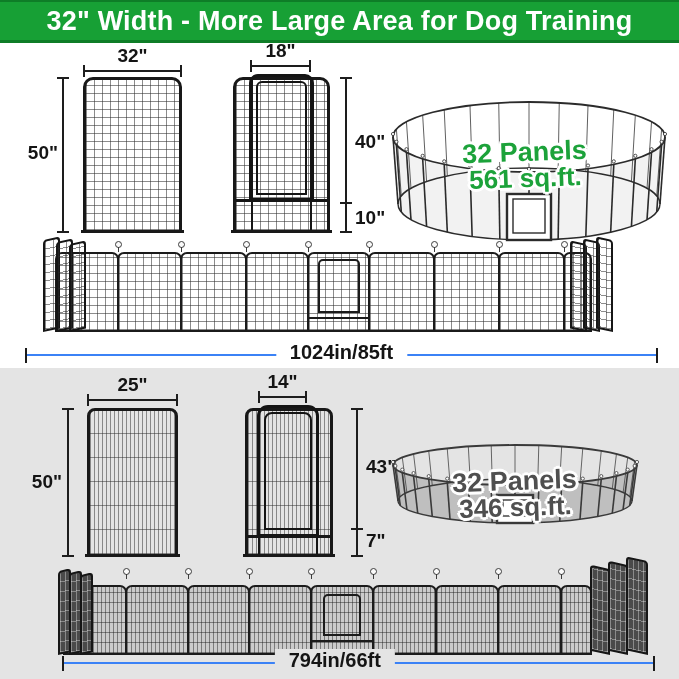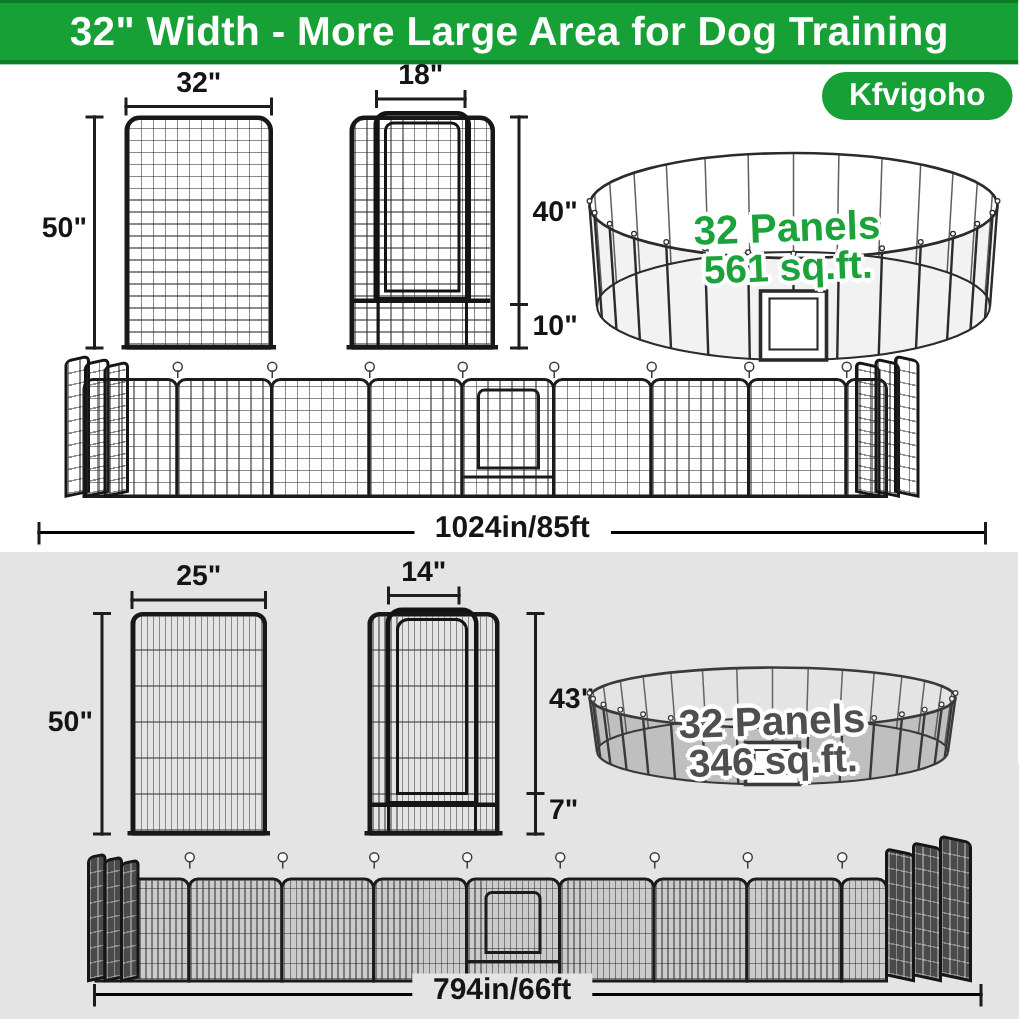--- a/index.html
+++ b/index.html
@@ -71,39 +71,38 @@
   .prow{position:absolute;}
   .rpanel{position:absolute;bottom:0;box-sizing:border-box;border:2px solid #1b1b1b;
           border-radius:7px 7px 0 0;}
   .rdoor-in{position:absolute;box-sizing:border-box;border:2px solid #1b1b1b;border-radius:5px 5px 0 0;}
   .sill{position:absolute;left:0;right:0;height:2px;background:#1b1b1b;}
   .pin{position:absolute;width:7px;height:7px;box-sizing:border-box;border:1px solid #3c3c3c;
        border-radius:50%;background:#fafafa;}
   .pin::after{content:"";position:absolute;left:2px;top:5px;width:1px;height:5px;background:#3c3c3c;}
   .fp{position:absolute;bottom:0;box-sizing:border-box;border:2px solid #161616;border-radius:4px 4px 0 0;}
 
-  .lenline{position:absolute;height:2px;background:#000000;}
+  .lenline{position:absolute;height:2px;background:#3b82f6;}
   .lenline::before,.lenline::after{content:"";position:absolute;top:-6px;width:2px;height:15px;background:#1b1b1b;}
   .lenline::before{left:0}.lenline::after{right:0}
   .lenlabel{position:absolute;top:-13px;left:50%;transform:translateX(-50%);
             font-weight:700;font-size:20px;padding:0 14px;white-space:nowrap;}
   .bg-white{background:#fff;}
   .bg-gray{background:#E4E4E4;}
 </style>
 </head>
 <body>
 
 <div class="canvas">
 
   <header class="banner">
     <h1>32" Width - More Large Area for Dog Training</h1>
   </header>
 
   <section class="sec sec-brand">
-    <div class="badge badge-green">Kfvigoho</div>
 
     <div class="panel mesh-a" style="left:83px;top:34px;width:99px;height:156px;">
         <div class="base"></div>
       </div>
     <div class="hdim" style="left:83px;top:27px;width:99px;"></div>
     <div class="dim ctr" style="left:83px;top:2px;width:99px;">32"</div>
     <div class="vdim" style="left:62px;top:34px;height:156px;"></div>
     <div class="dim" style="left:20px;top:99px;width:38px;text-align:right;">50"</div>
 
     <div class="panel mesh-a" style="left:233px;top:34px;width:97px;height:156px;">

